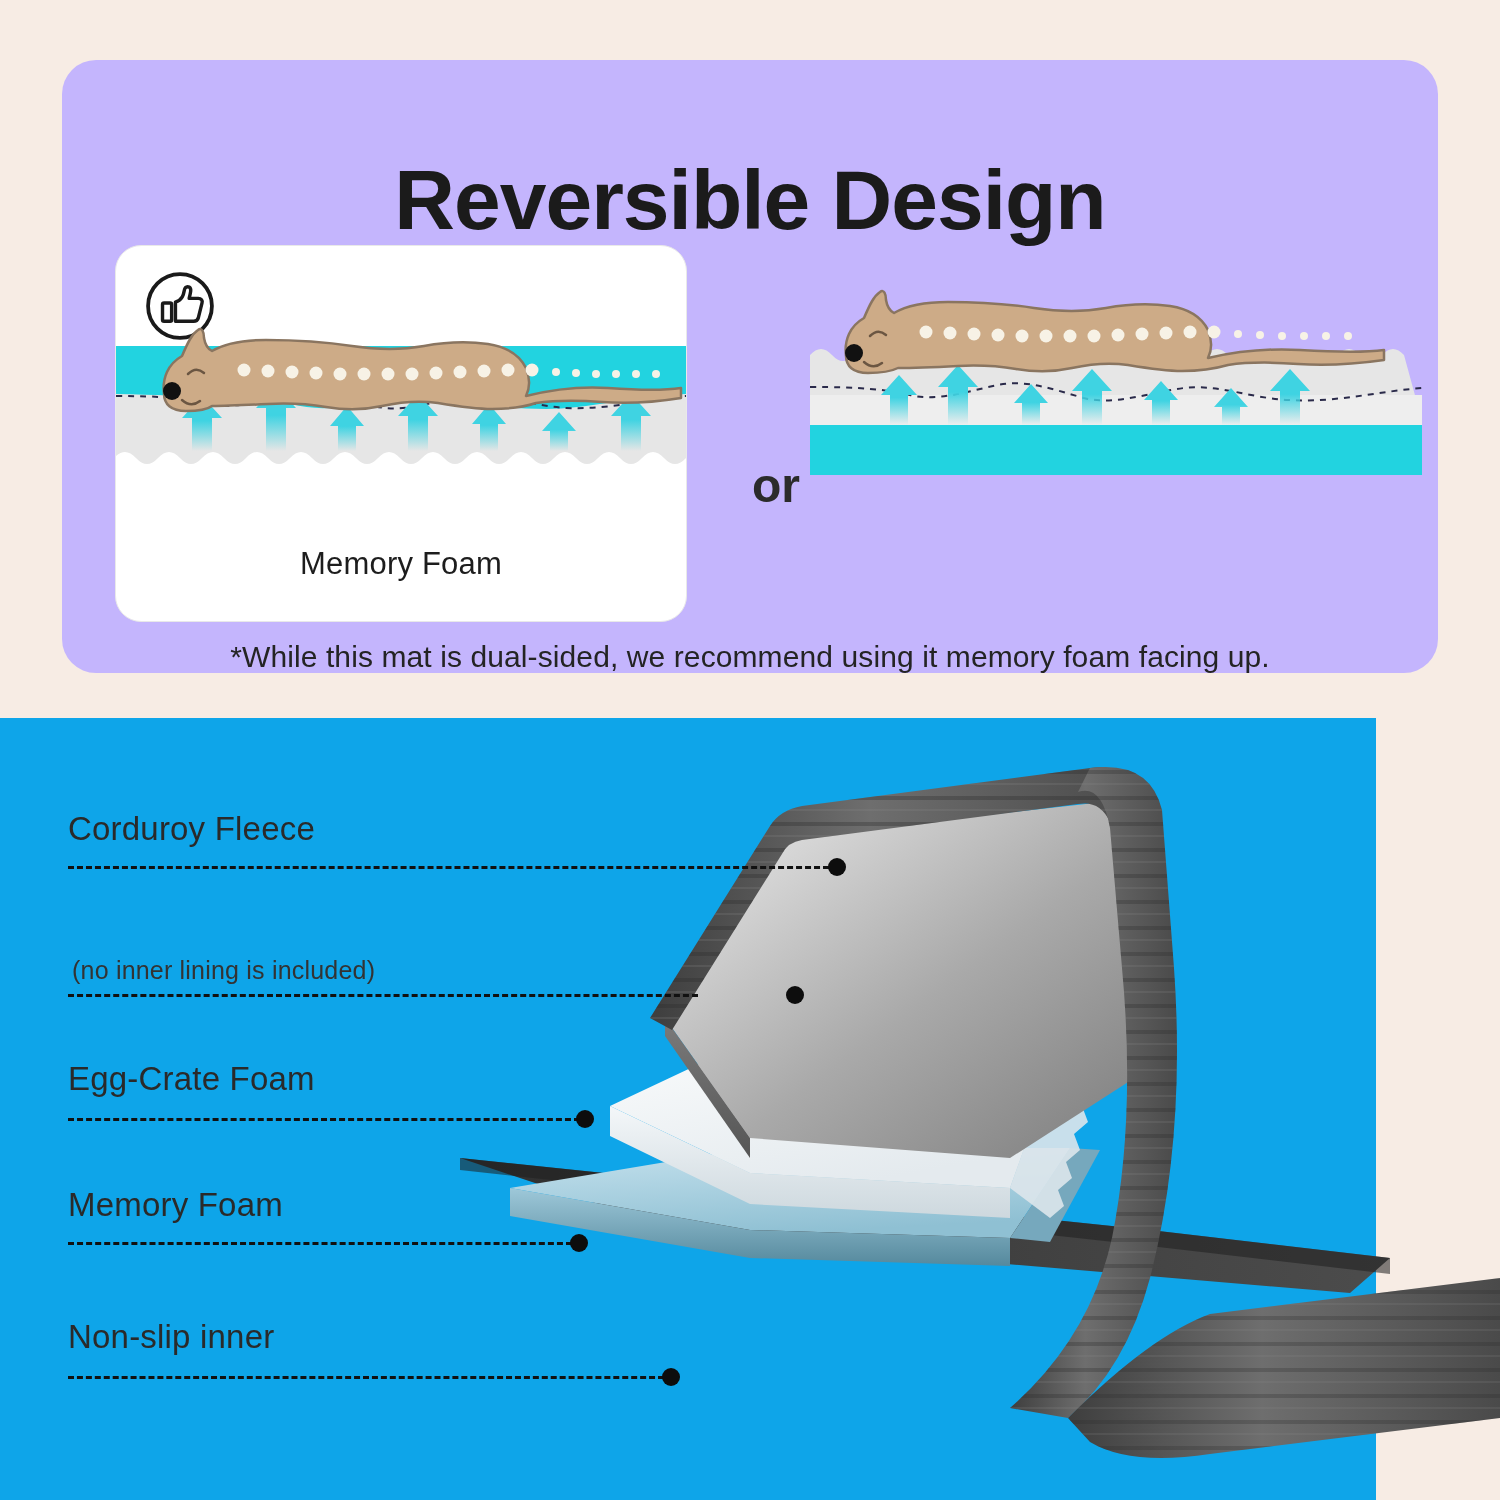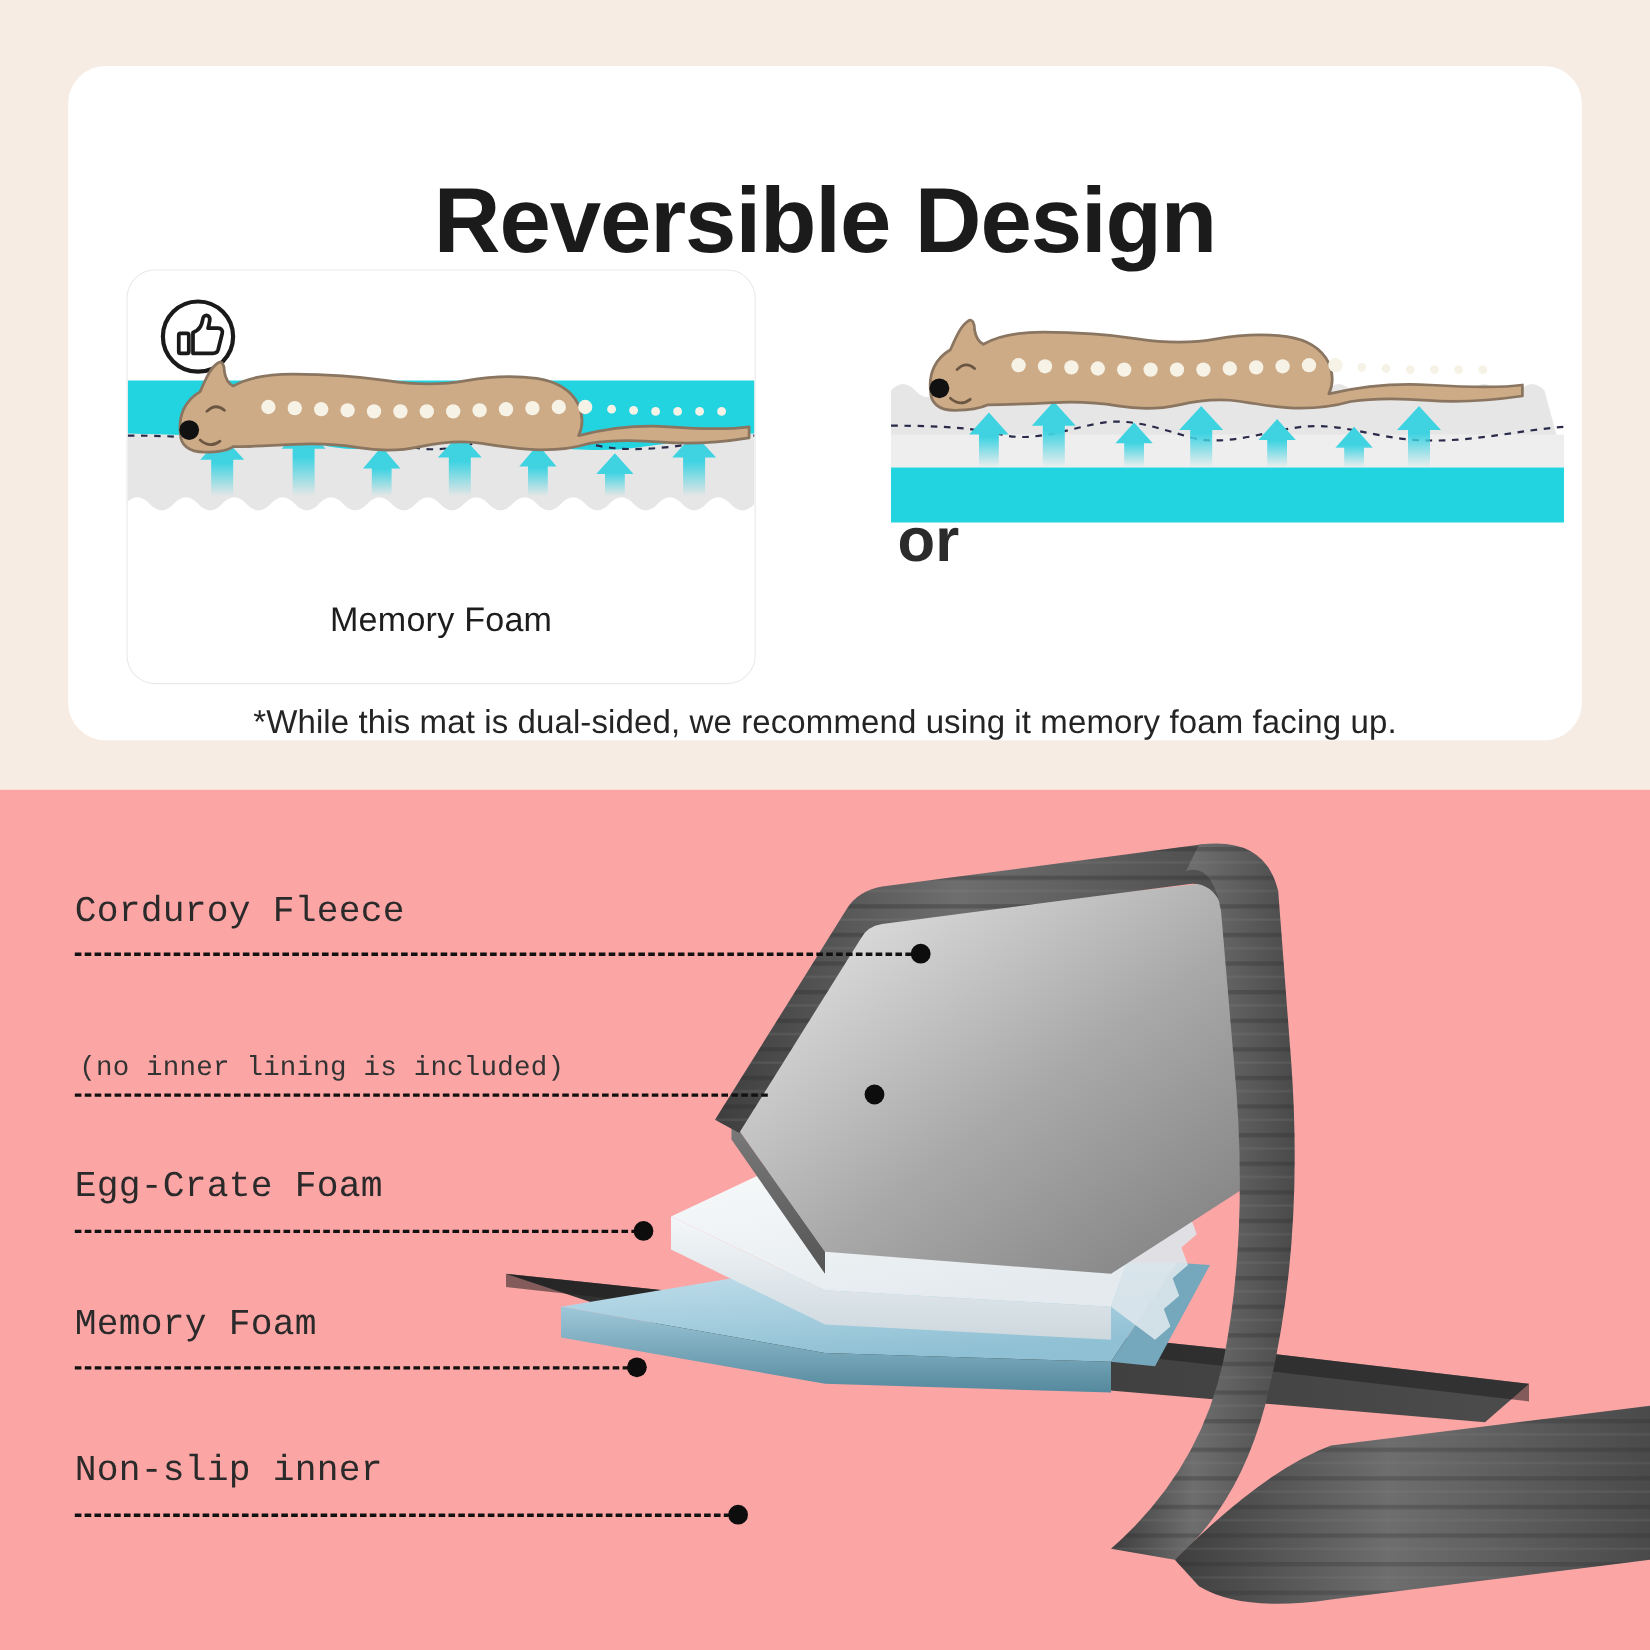--- a/index.html
+++ b/index.html
@@ -8,21 +8,21 @@
     background:#f7ece4;
     font-family:"Liberation Sans", sans-serif;
     overflow:hidden;
     position:relative;
   }
   .page{position:absolute;inset:0;}
 
   
   .card{
     position:absolute;left:62px;top:60px;width:1376px;height:613px;
-    background:#ffffff;border-radius:34px;
+    background:#c4b5fd;border-radius:34px;
   }
   .title{
     position:absolute;left:0;top:92px;width:100%;
     text-align:center;
     font-size:84px;font-weight:bold;letter-spacing:-1px;
     color:#1b1b1b;
     font-family:"Liberation Sans", sans-serif;
   }
 
   
@@ -34,38 +34,38 @@
 
   .panel-right{
     position:absolute;left:748px;top:185px;width:612px;height:375px;
     overflow:hidden;
   }
 
   .thumb-icon{position:absolute;left:26px;top:22px;width:76px;height:76px;}
 
   .or-text{
     position:absolute;left:690px;top:398px;width:120px;
-    text-align:right;font-size:56px;font-weight:bold;color:#2b2b2b;
+    text-align:left;font-size:48px;font-weight:bold;color:#2b2b2b;
     font-family:"Liberation Sans", sans-serif;
   }
 
   .cap{
     position:absolute;width:100%;text-align:center;
     font-size:31px;color:#1d1d1d;letter-spacing:.2px;
   }
   .panel-left .cap{top:300px;}
   .panel-right .cap{top:300px;}
 
   .footnote{
     position:absolute;left:0;top:580px;width:100%;
     text-align:center;font-size:30px;color:#242424;letter-spacing:.1px;
   }
 
   
-  .lower{position:absolute;left:0;top:718px;width:1500px;height:782px;background:#fca5a5;font-family:Liberation Mono, monospace;}
+  .lower{position:absolute;left:0;top:718px;width:1376px;height:782px;background:#0ea5e9;}
 
   .lbl{
     position:absolute;color:#2a2a2a;font-size:33px;white-space:nowrap;letter-spacing:.2px;
   }
   .lbl.sub{font-size:25px;color:#333;}
 
   .leader{position:absolute;height:0;border-top:3px dashed #111;}
   .dot{position:absolute;width:18px;height:18px;border-radius:50%;background:#0d0d0d;}
 
   .product{position:absolute;left:450px;top:0px;width:1050px;height:782px;}

